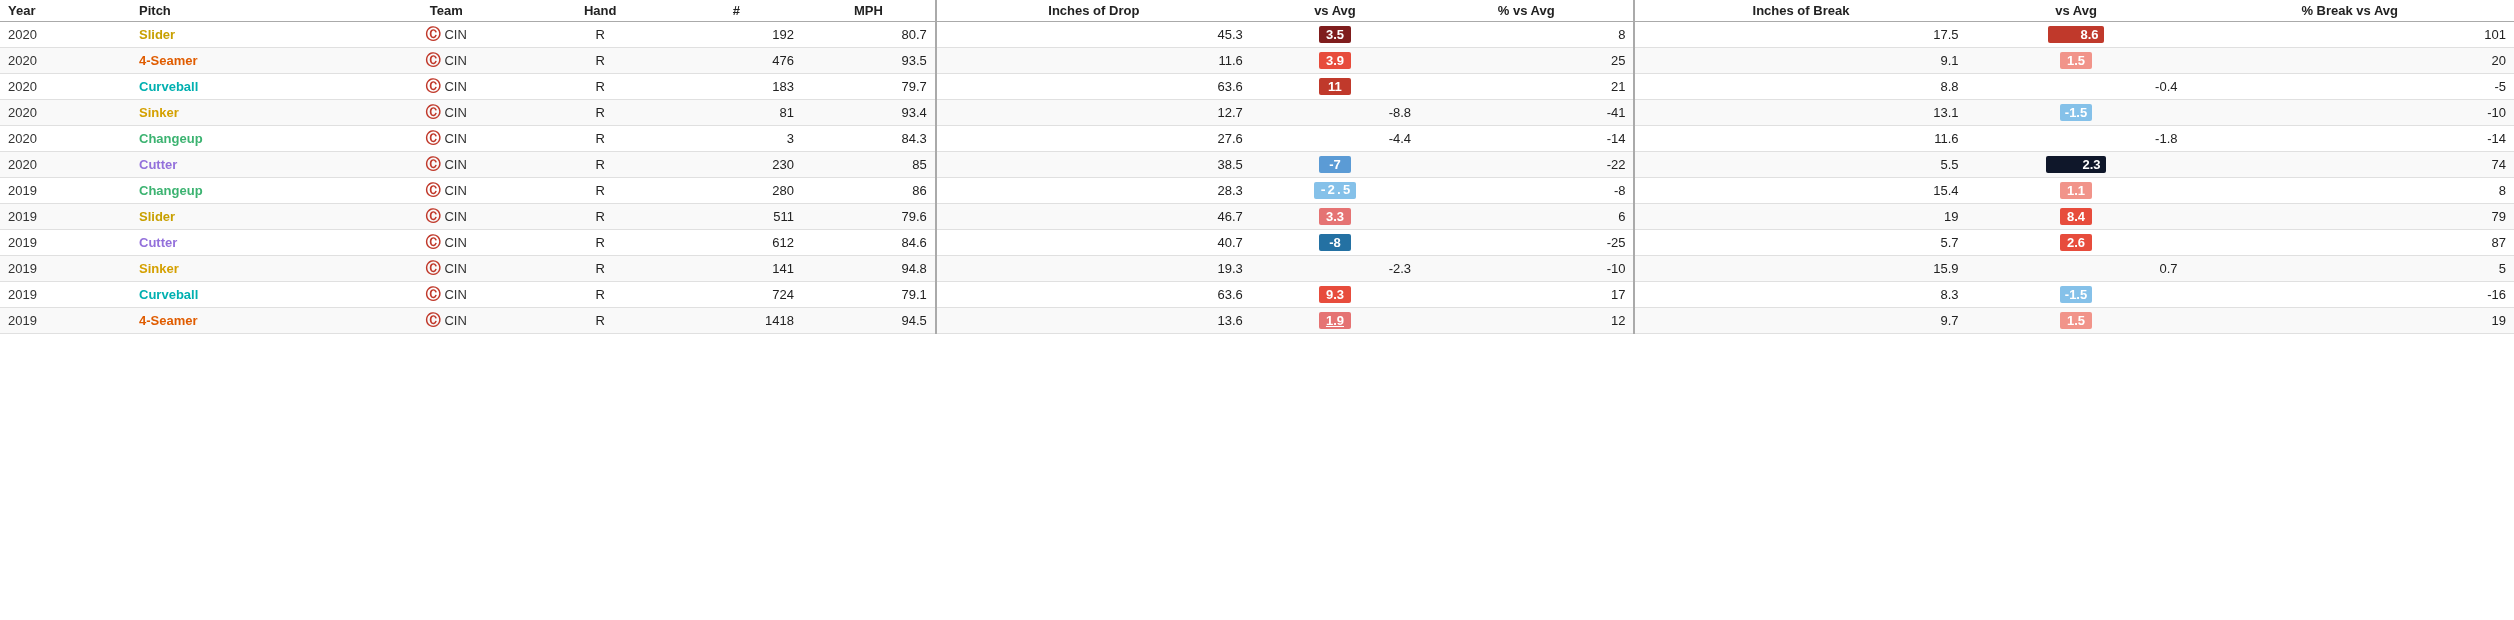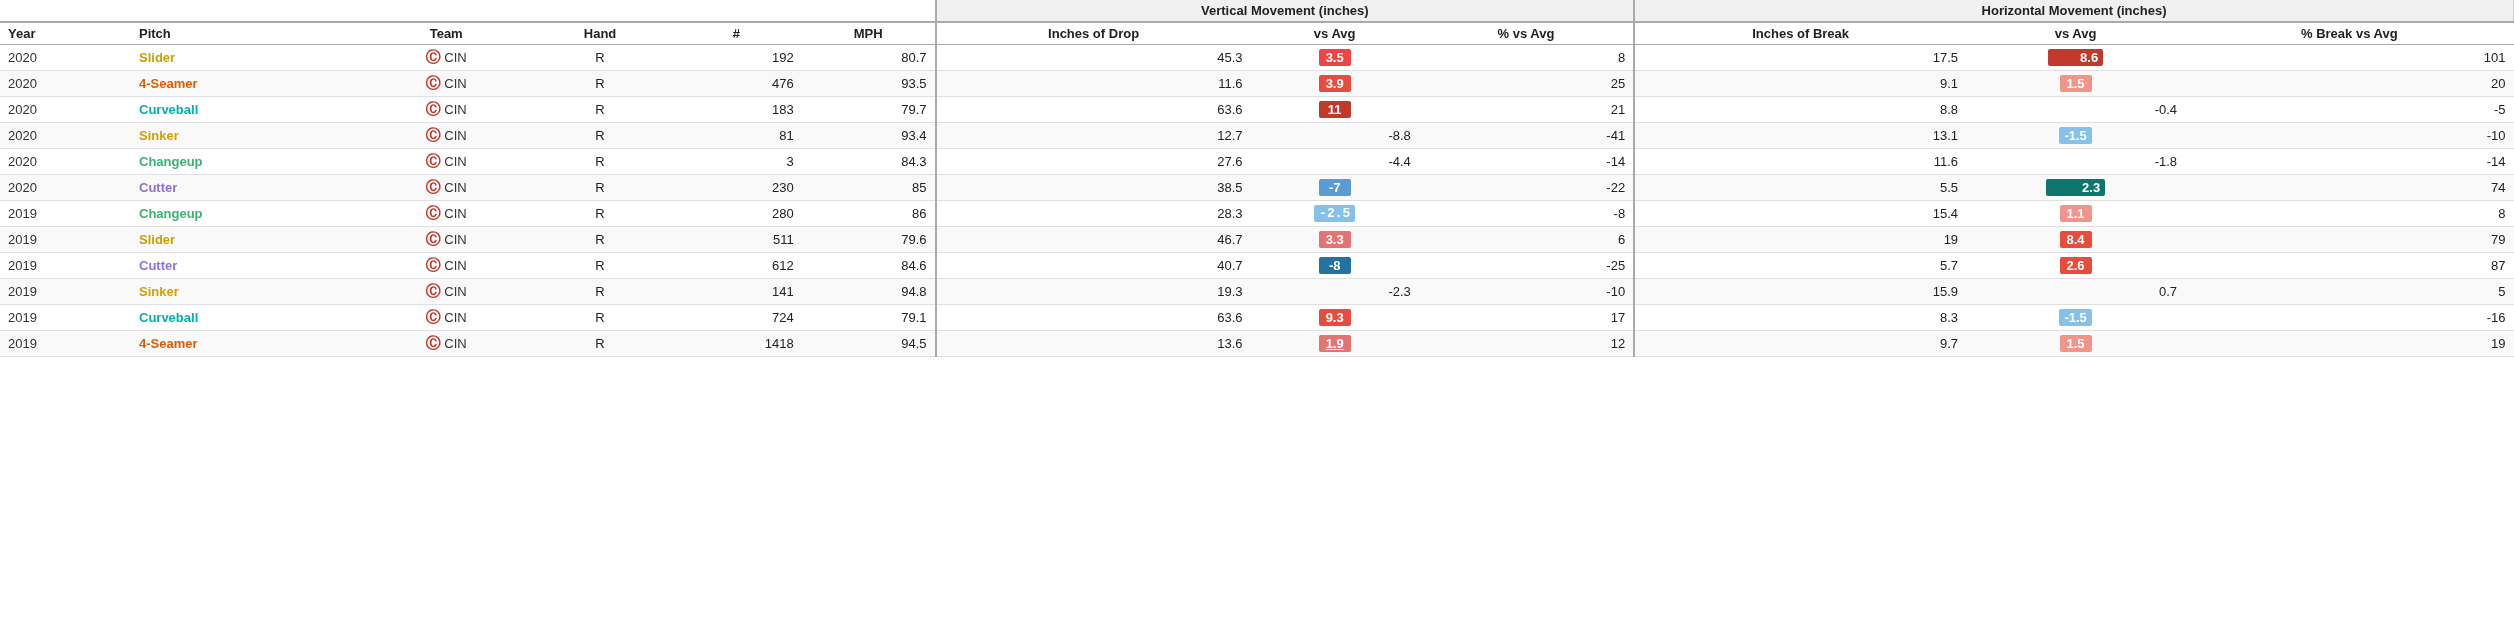--- a/index.html
+++ b/index.html
@@ -73,25 +73,20 @@
     tr:nth-child(even) td { background: #f9f9f9; }
     tr:nth-child(odd) td { background: #fff; }
     .header-row th { background: #fff; }
     .top-group-row th { font-size: 13px; font-weight: bold; }
   </style>
 </head>
 <body>
 
 <table id="main-table">
   <thead>
-    <tr class="top-group-row">
-      <th colspan="6" style="border-bottom:2px solid #aaa;"></th>
-      <th colspan="3" class="group-header section-border-left">Vertical Movement (inches)</th>
-      <th colspan="3" class="group-header-horiz section-border-left">Horizontal Movement (inches)</th>
-    </tr>
     <tr class="header-row">
       <th class="left-align">Year</th>
       <th class="left-align">Pitch</th>
       <th>Team</th>
       <th>Hand</th>
       <th>#</th>
       <th>MPH</th>
       <th class="section-border-left">Inches of Drop</th>
       <th>vs Avg</th>
       <th>% vs Avg</th>
@@ -102,21 +97,21 @@
   </thead>
   <tbody id="table-body">
   <tr>
         <td class="left-align year-col">2020</td>
         <td class="left-align" style="color:#c8a000; font-weight:bold;">Slider</td>
         <td class="center-align"><span class="team-logo" style="color:#c0392b; font-weight:bold;">Ⓒ</span> <span style="color:#333;">CIN</span></td>
         <td class="center-align">R</td>
         <td>192</td>
         <td>80.7</td>
         <td class="section-border-left">45.3</td>
-        <td style="text-align:center;"><span class="badge" style="background:#ef4444;">3.5</span></td>
+        <td style="text-align:center;"><span class="badge" style="background:#7f1d1d;">3.5</span></td>
         <td>8</td>
         <td class="section-border-left">17.5</td>
         <td style="text-align:center;"><span class="badge" style="background:#c0392b;padding-left:32px;">8.6</span></td>
         <td>101</td>
       </tr>
       <tr>
         <td class="left-align year-col">2020</td>
         <td class="left-align" style="color:#e05c00; font-weight:bold;">4-Seamer</td>
         <td class="center-align"><span class="team-logo" style="color:#c0392b; font-weight:bold;">Ⓒ</span> <span style="color:#333;">CIN</span></td>
         <td class="center-align">R</td>
@@ -175,21 +170,21 @@
         <td class="left-align year-col">2020</td>
         <td class="left-align" style="color:#9370db; font-weight:bold;">Cutter</td>
         <td class="center-align"><span class="team-logo" style="color:#c0392b; font-weight:bold;">Ⓒ</span> <span style="color:#333;">CIN</span></td>
         <td class="center-align">R</td>
         <td>230</td>
         <td>85</td>
         <td class="section-border-left">38.5</td>
         <td style="text-align:center;"><span class="badge" style="background:#5b9bd5;">-7</span></td>
         <td>-22</td>
         <td class="section-border-left">5.5</td>
-        <td style="text-align:center;"><span class="badge" style="background:#0f766e;padding-left:36px;">2.3</span></td>
+        <td style="text-align:center;"><span class="badge" style="background:#0f172a;padding-left:36px;">2.3</span></td>
         <td>74</td>
       </tr>
       <tr>
         <td class="left-align year-col">2019</td>
         <td class="left-align" style="color:#3cb371; font-weight:bold;">Changeup</td>
         <td class="center-align"><span class="team-logo" style="color:#c0392b; font-weight:bold;">Ⓒ</span> <span style="color:#333;">CIN</span></td>
         <td class="center-align">R</td>
         <td>280</td>
         <td>86</td>
         <td class="section-border-left">28.3</td>

